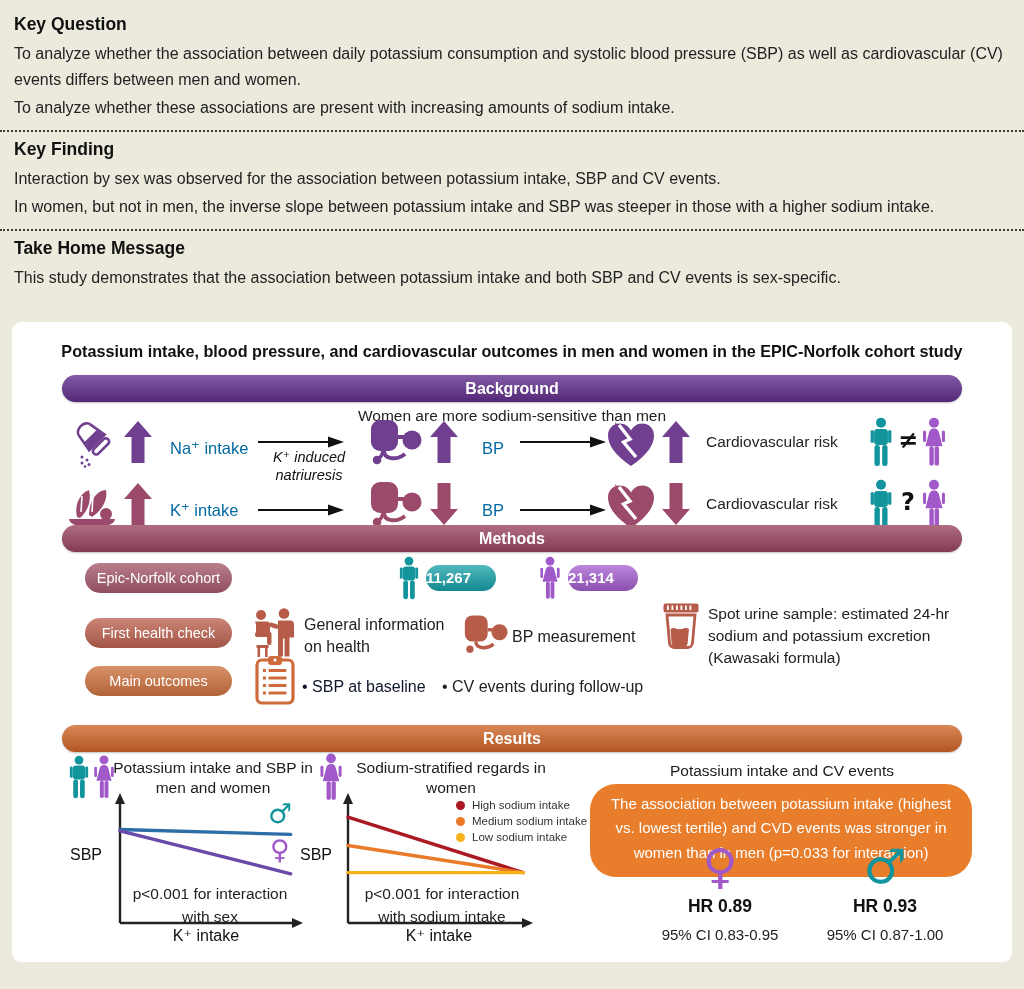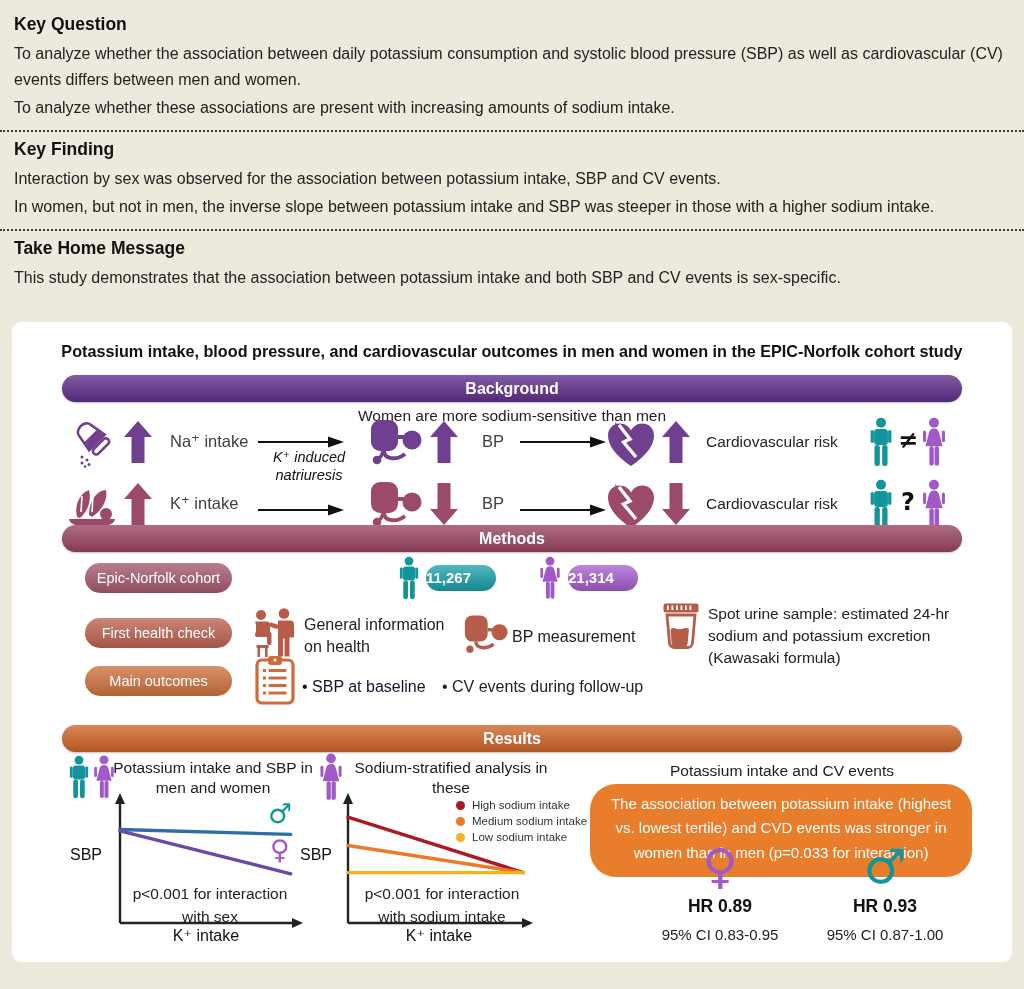--- a/index.html
+++ b/index.html
@@ -11,21 +11,21 @@
   .dotsep{border:none;border-top:2px dotted #3c3c3c;margin:9px -14px 7px -14px;}
   .panel{position:absolute;left:12px;top:322px;width:1000px;height:640px;background:#ffffff;border-radius:9px;}
   .abs{position:absolute;}
   .bar{height:27px;border-radius:14px;text-align:center;color:#fff;font-size:16px;font-weight:bold;
        line-height:27px;background-image:linear-gradient(rgba(255,255,255,.22),rgba(0,0,0,.14));
        box-shadow:0 1px 2px rgba(0,0,0,.25);}
   .pill{width:147px;height:30px;border-radius:15px;text-align:center;color:#fff;font-size:14.5px;
         line-height:30px;background-image:linear-gradient(rgba(255,255,255,.22),rgba(0,0,0,.14));}
   .badge{width:70px;height:26px;border-radius:13px;color:#fff;font-size:15px;font-weight:bold;
          line-height:26px;background-image:linear-gradient(rgba(255,255,255,.25),rgba(0,0,0,.15));}
-  .lbl{font-size:16.5px;color:#404040;}
+  .lbl{font-size:16.5px;color:#0369a1;margin-top:7px;}
   .ctr{text-align:center;}
   .ic{display:block;}
   .purple{color:#713f90;}
   .maroon{color:#9c4a6b;}
   .teal{color:#12949c;}
   .violet{color:#a158c8;}
   .brick{color:#b85c4a;}
   .orange{color:#cf6b3a;}
   .rel{font-size:24px;font-weight:bold;color:#111;font-family:"DejaVu Sans",sans-serif;}
   .sym{font-family:"DejaVu Sans",sans-serif;font-weight:bold;line-height:1;}
@@ -358,21 +358,21 @@
     <span class="abs violet" style="left:306px;top:430px;">
       <svg class="ic" width="26" height="50" viewBox="0 0 28 52" fill="currentColor">
         <circle cx="14" cy="6" r="5.2"></circle>
         <path d="M14 12 c3.4 0 4.6 2.2 5.4 5 l3.4 13.5 h-17.6 l3.4 -13.5 c0.8 -2.8 2 -5 5.4 -5 z"></path>
         <rect x="2.6" y="14" width="3.2" height="12" rx="1.6"></rect>
           <rect x="22.2" y="14" width="3.2" height="12" rx="1.6"></rect>
         <rect x="9.2" y="30.5" width="4.6" height="20" rx="2"></rect>
           <rect x="14.6" y="30.5" width="4.6" height="20" rx="2"></rect>
         </svg>
     </span>
-    <div class="abs ctr charttitle" style="left:334px;top:436px;width:210px;">Sodium-stratified analysis in these</div>
+    <div class="abs ctr charttitle" style="left:334px;top:436px;width:210px;">Sodium-stratified regards in women</div>
 
     <div class="abs" style="left:444px;top:477px;">
       <div class="legendrow">
         <span class="legenddot" style="background-color: rgb(171, 26, 34);"></span>
         <span class="legendtxt">High sodium intake</span>
       </div>
       <div class="legendrow">
         <span class="legenddot" style="background-color: rgb(234, 122, 40);"></span>
         <span class="legendtxt">Medium sodium intake</span>
       </div>

